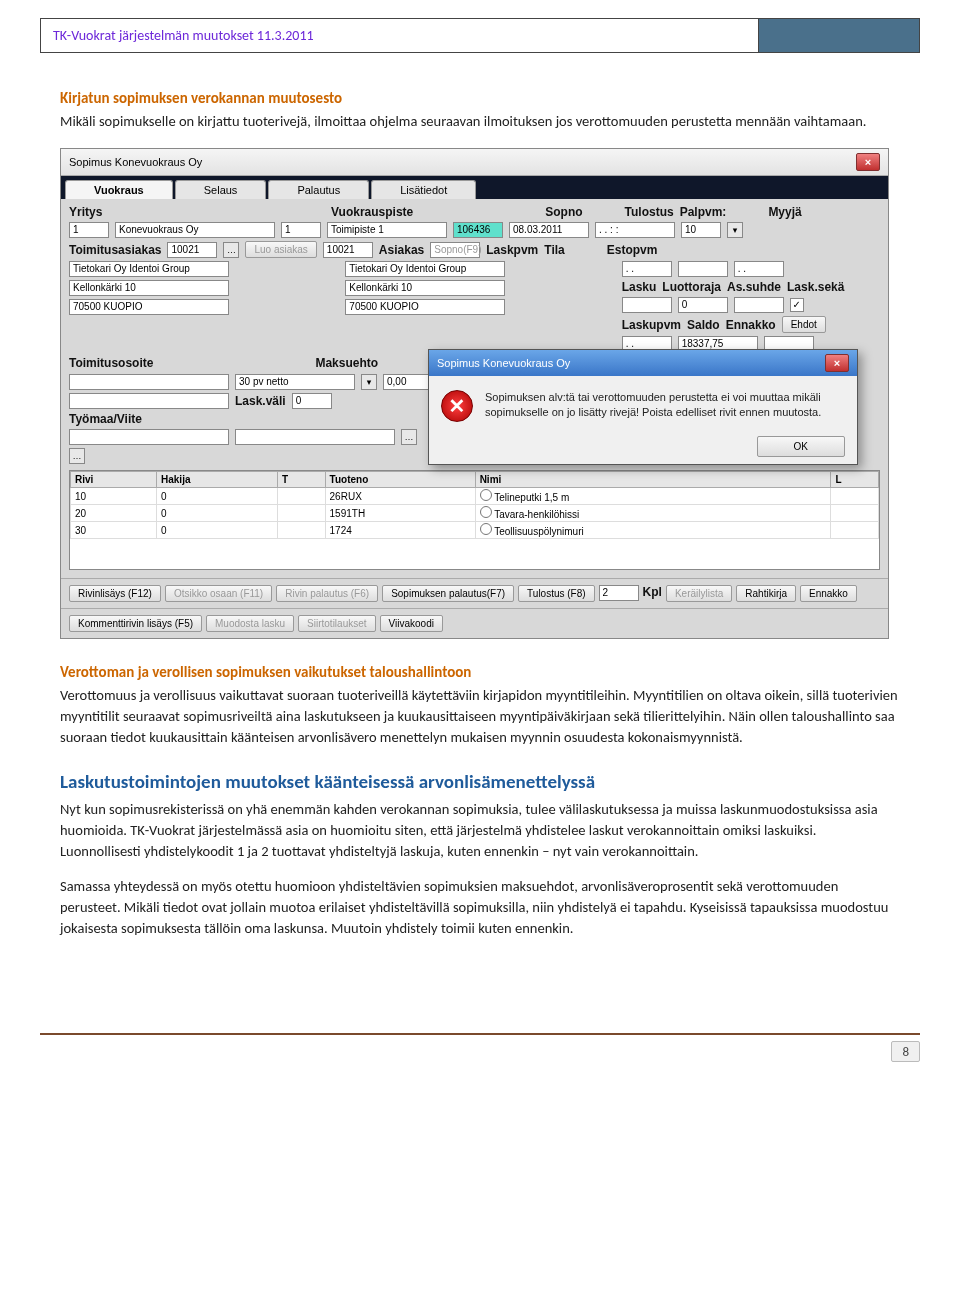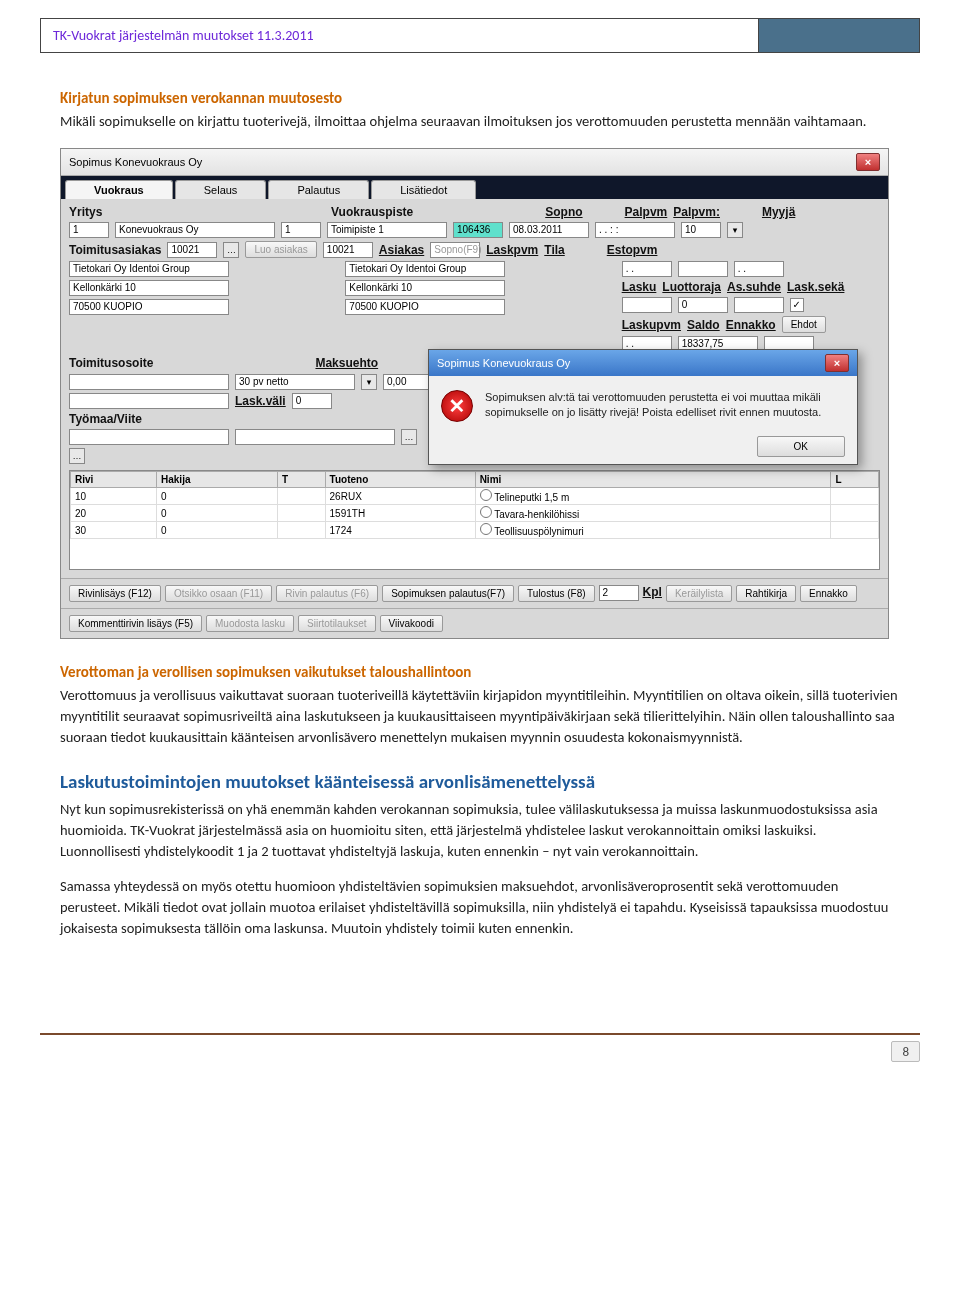--- a/index.html
+++ b/index.html
@@ -100,21 +100,21 @@
     padding: 6px 8px 8px 8px;
   }
   .form-row {
     display: flex;
     gap: 6px;
     align-items: center;
     margin-bottom: 3px;
     flex-wrap: wrap;
   }
   .lbl { font-size: 12px; color: #111; font-weight: bold; min-width: 60px; }
-  .lbl.sm { min-width: auto; text-decoration: underline; }
+  .lbl.sm { min-width: auto; }
   .fld {
     background: #fff;
     border: 1px solid #888;
     padding: 1px 3px;
     height: 16px;
     font-size: 10px;
     min-width: 40px;
   }
   .fld.hl { background: #5fe0cc; }
   .fld.w30 { width: 30px; }
@@ -249,21 +249,21 @@
     </div>
     <div class="form-body">
 
       <div class="form-row">
         <span class="lbl">Yritys</span>
         <span style="width:190px"></span>
         <span class="lbl">Vuokrauspiste</span>
         <span style="width:120px"></span>
         <span class="lbl sm">Sopno</span>
         <span style="width:30px"></span>
-        <span class="lbl sm">Palpvm</span>
+        <span class="lbl sm">Tulostus</span>
         <span class="lbl sm">Palpvm:</span>
         <span style="width:30px"></span>
         <span class="lbl sm">Myyjä</span>
       </div>
 
       <div class="form-row">
         <span class="fld w30">1</span>
         <span class="fld w160">Konevuokraus Oy</span>
         <span class="fld w30">1</span>
         <span class="fld w120">Toimipiste 1</span>

